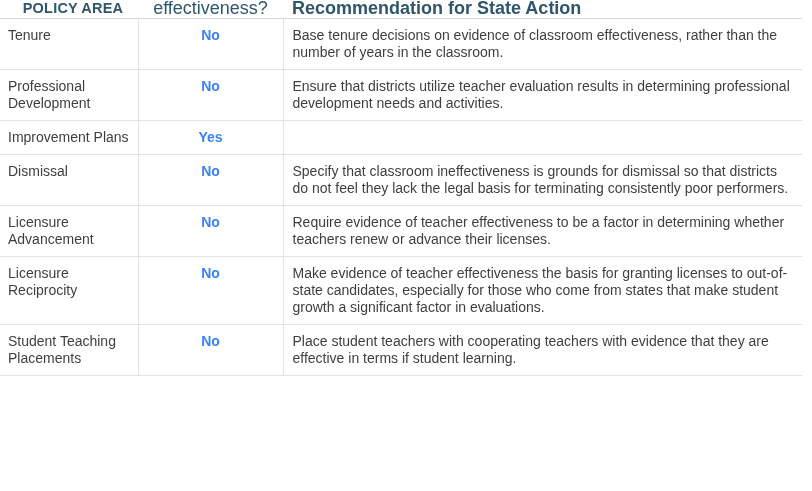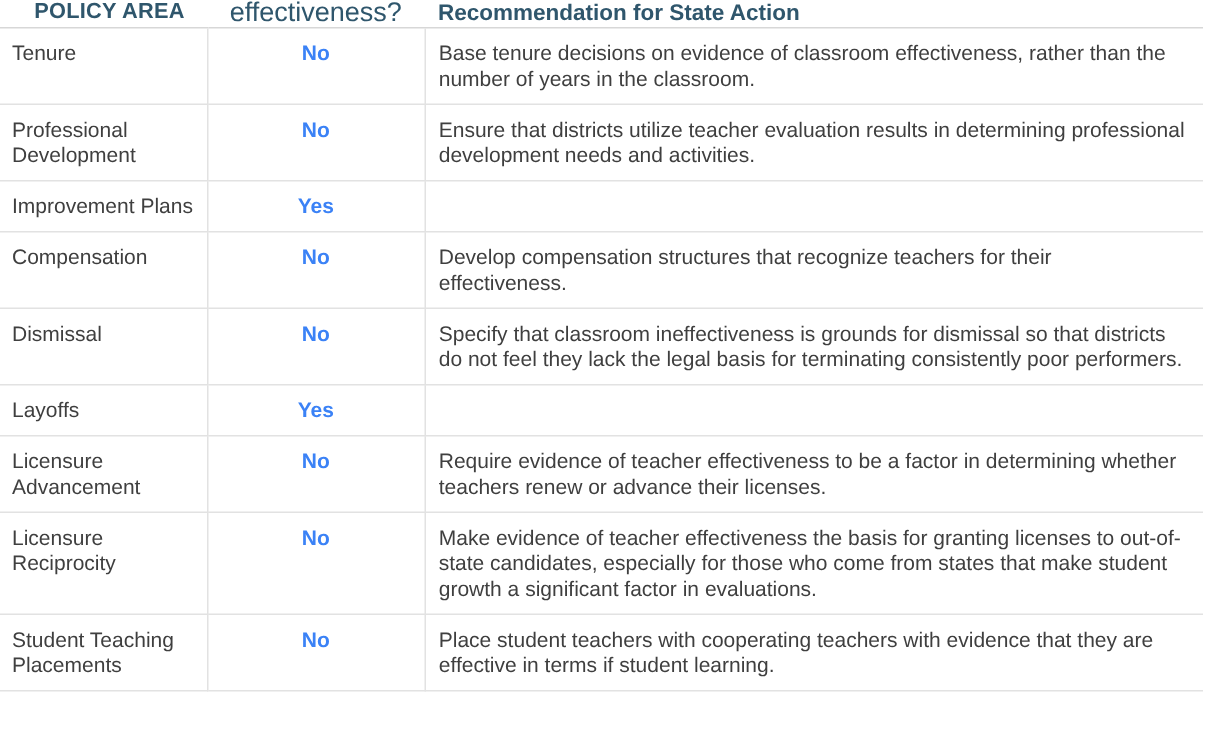--- a/index.html
+++ b/index.html
@@ -52,21 +52,21 @@
     text-align: center;
     font-size: 18px;
     font-weight: normal;
     line-height: 15px;
     padding-bottom: 2px;
     color: #2f566c;
   }
   th.h-rec {
     text-align: left;
     padding-left: 9px;
-    font-size: 15px;
+    font-size: 18px;
     line-height: 15px;
     padding-bottom: 2px;
   }
 
   
   tbody td {
     border-bottom: 1px solid #e2e2e2;
     padding: 0;
     vertical-align: top;
     font-size: 14px;
@@ -127,38 +127,24 @@
         </td>
       </tr>
       <tr>
         <td class="cell-policy">Improvement Plans</td>
         <td class="cell-effect">Yes</td>
         <td class="cell-rec">
           <span class="rec-text"></span>
         </td>
       </tr>
       <tr>
-        <td class="cell-policy">Compensation</td>
-        <td class="cell-effect">No</td>
-        <td class="cell-rec">
-          <span class="rec-text">Develop compensation structures that recognize teachers for their effectiveness.</span>
-        </td>
-      </tr>
-      <tr>
         <td class="cell-policy">Dismissal</td>
         <td class="cell-effect">No</td>
         <td class="cell-rec">
           <span class="rec-text">Specify that classroom ineffectiveness is grounds for dismissal so that districts do not feel they lack the legal basis for terminating consistently poor performers.</span>
-        </td>
-      </tr>
-      <tr>
-        <td class="cell-policy">Layoffs</td>
-        <td class="cell-effect">Yes</td>
-        <td class="cell-rec">
-          <span class="rec-text"></span>
         </td>
       </tr>
       <tr>
         <td class="cell-policy">Licensure Advancement</td>
         <td class="cell-effect">No</td>
         <td class="cell-rec">
           <span class="rec-text">Require evidence of teacher effectiveness to be a factor in determining whether teachers renew or advance their licenses.</span>
         </td>
       </tr>
       <tr>

